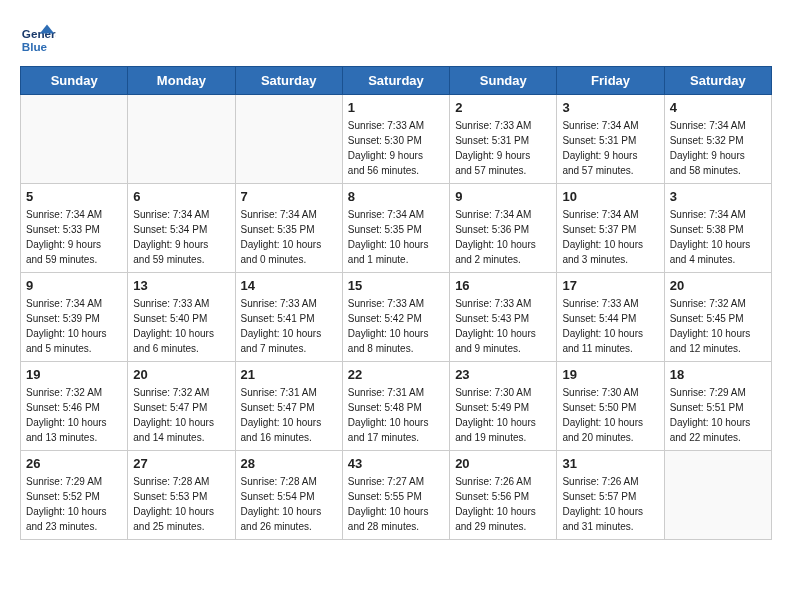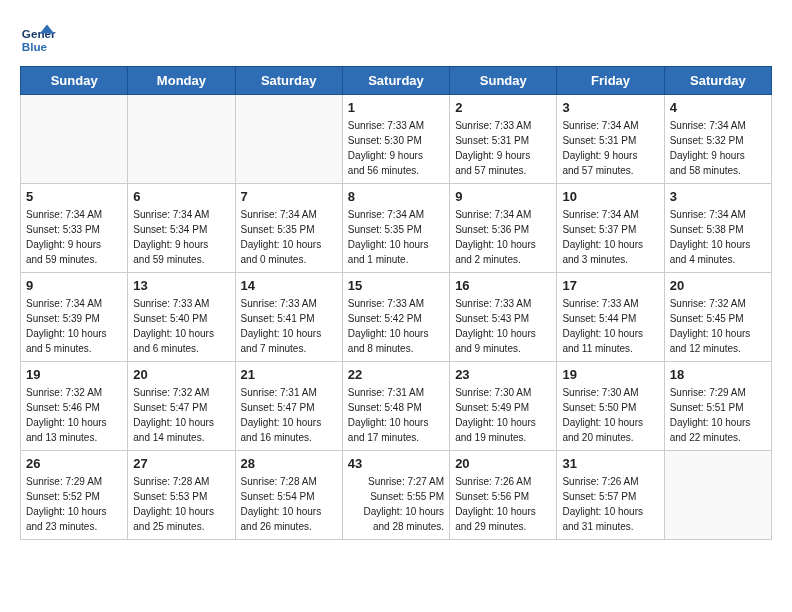--- a/index.html
+++ b/index.html
@@ -322,21 +322,21 @@
         </td>
         <td>
           <span class="day-number">28</span>
           <div class="day-info" style="white-space: pre-line;">Sunrise: 7:28 AM
 Sunset: 5:54 PM
 Daylight: 10 hours
 and 26 minutes.</div>
         </td>
         <td>
           <span class="day-number">43</span>
-          <div class="day-info" style="white-space: pre-line; text-align: right;">Sunrise: 7:27 AM
+          <div class="day-info" style="white-space: pre-line;">Sunrise: 7:27 AM
 Sunset: 5:55 PM
 Daylight: 10 hours
 and 28 minutes.</div>
         </td>
         <td>
           <span class="day-number">20</span>
           <div class="day-info" style="white-space: pre-line;">Sunrise: 7:26 AM
 Sunset: 5:56 PM
 Daylight: 10 hours
 and 29 minutes.</div>

